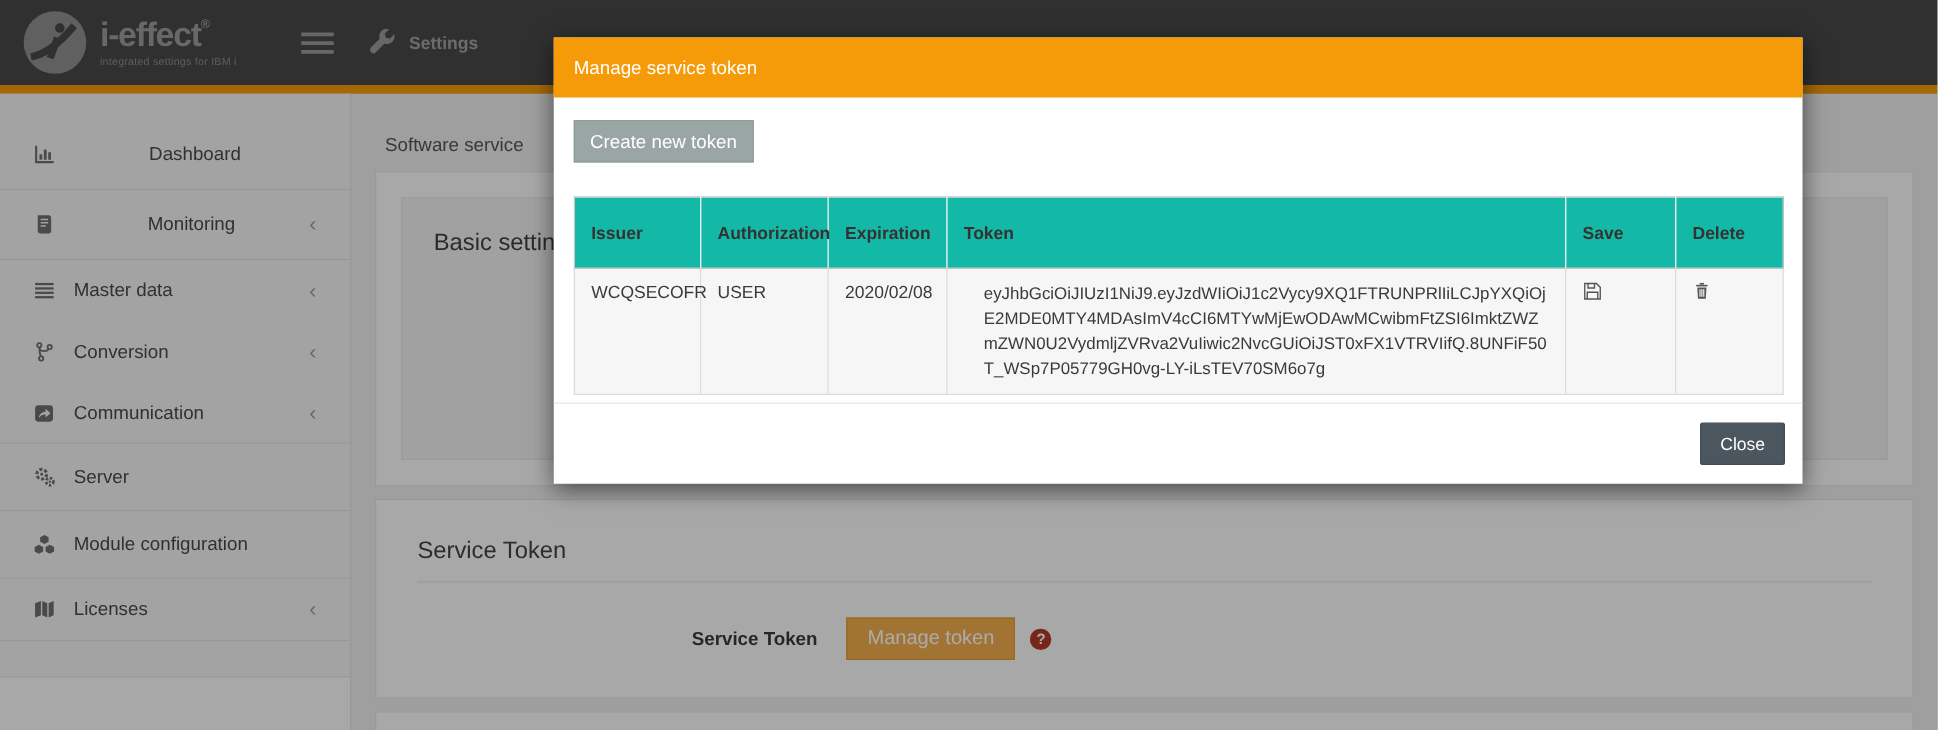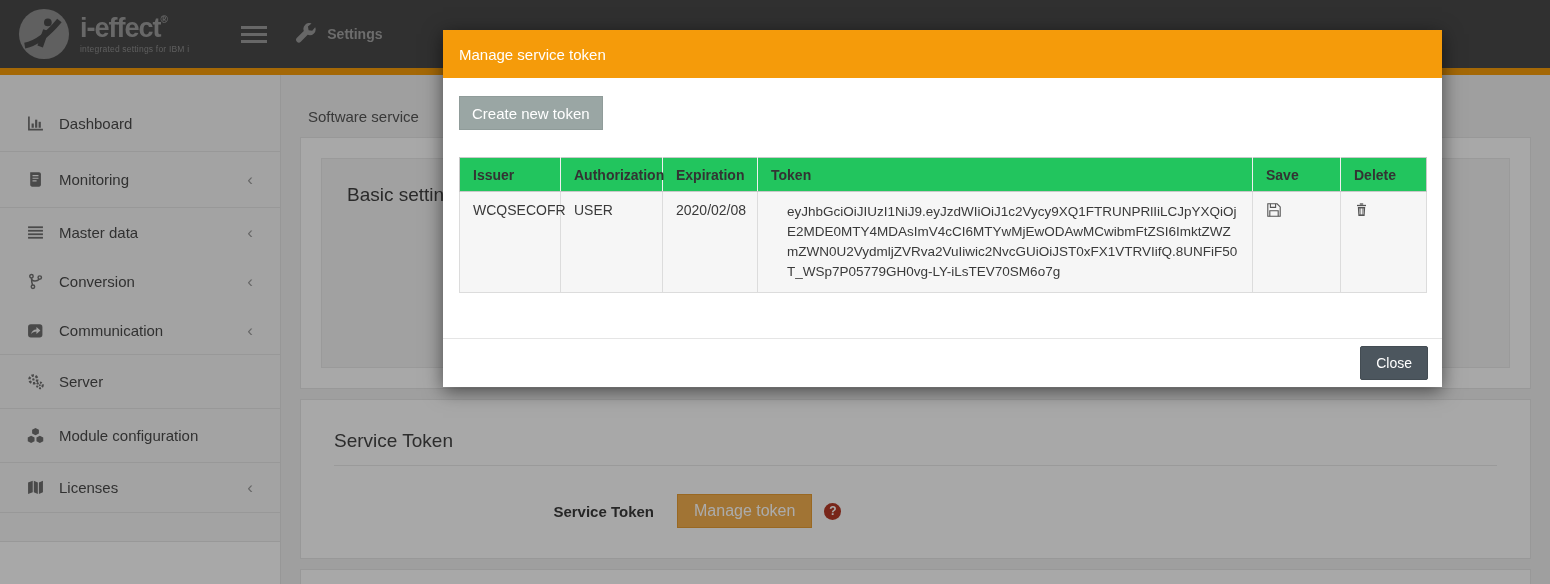--- a/index.html
+++ b/index.html
@@ -34,21 +34,21 @@
     padding-top: 21px; position: relative; flex: none;
     border-right: 1px solid #e2e2e2;
   }
   .si {
     display: flex; align-items: center; padding: 0 27px;
     color: #4a4a4a; font-size: 15px; cursor: pointer;
   }
   .si .ic { color: #6f6f6f; width: 18px; flex: none; display: inline-flex; }
   .si .si-label { margin-left: 14px; flex: 1; }
   .si .chev { color: #9b9b9b; font-size: 17px; line-height: 1; }
-  .h56 { height: 56px; } .h49 { height: 49px; } .h54 { height: 54px; } .h50 { height: 50px; }
+  .h56 { height: 56px; text-align: center; } .h49 { height: 49px; } .h54 { height: 54px; } .h50 { height: 50px; }
   .bdr { border-bottom: 1px solid #e3e3e3; }
   .sidebar-footer { position: absolute; left: 0; right: 0; bottom: 0; height: 43px; background: #fbfbfb; border-top: 1px solid #e3e3e3; }
 
   .content { flex: 1; padding: 0 19px; position: relative; }
   .tab-label { margin: 33px 0 0 8px; font-size: 15px; color: #555; display: inline-block; cursor: pointer; }
   .panel { background: #fbfbfb; border: 1px solid #e3e3e3; }
   .panel1 { margin-top: 11px; height: 252px; padding: 20px; }
   .inner-panel { background: #f0f0f0; border: 1px solid #e6e6e6; height: 210px; padding: 25px; }
   .inner-heading { font-size: 19px; font-weight: normal; color: #3f3f3f; }
   .panel2 { margin-top: 10px; height: 160px; padding: 30px 33px 0 33px; }
@@ -81,33 +81,33 @@
     height: 48px; background: #f59b0a; color: #fff; font-size: 15px;
     display: flex; align-items: center; padding-left: 16px; flex: none;
   }
   .modal-body { flex: 1; padding: 18px 16px 0 16px; }
   .create-btn {
     height: 34px; padding: 0 12px; background: #9aa6a4; border: 1px solid #909c9a;
     color: #fff; font-size: 15px; font-family: inherit; cursor: pointer;
   }
   .token-table { border-collapse: collapse; margin-top: 27px; width: 967px; table-layout: fixed; }
   .token-table th {
-    background: #22c55e; text-align: left; font-size: 14px; color: #333;
-    padding: 8px 13px; border: 1px solid #c9c9c9; border-right: 1px solid #efefef;
+    background: #14b8a6; text-align: left; font-size: 14px; color: #333;
+    padding: 20px 13px; border: 1px solid #c9c9c9; border-right: 1px solid #efefef;
     font-weight: bold; height: 34px;
   }
   .token-table th:last-child { border-right: 1px solid #c9c9c9; }
   .token-table td {
     background: #f6f6f6; vertical-align: top; font-size: 14px; color: #3a3a3a;
     padding: 10px 13px; border: 1px solid #dcdcdc; height: 101px;
   }
   .token-cell { font-size: 13.5px; line-height: 20px; word-break: break-all; color: #3a3a3a; margin-left: 16px; }
   .icon-btn { color: #555; cursor: pointer; display: inline-flex; background: none; border: none; padding: 0; }
   .modal-footer {
-    flex: none; height: 49px; border-top: 1px solid #e5e5e5;
+    flex: none; height: 65px; border-top: 1px solid #e5e5e5;
     display: flex; align-items: center; justify-content: flex-end; padding: 0 14px;
   }
   .close-btn {
     height: 34px; padding: 0 15px; background: #4c565e; border: 1px solid #434c53;
     color: #fff; font-size: 14px; font-family: inherit; cursor: pointer; border-radius: 2px;
   }
   svg { display: block; }
 </style>
 </head>
 <body>

